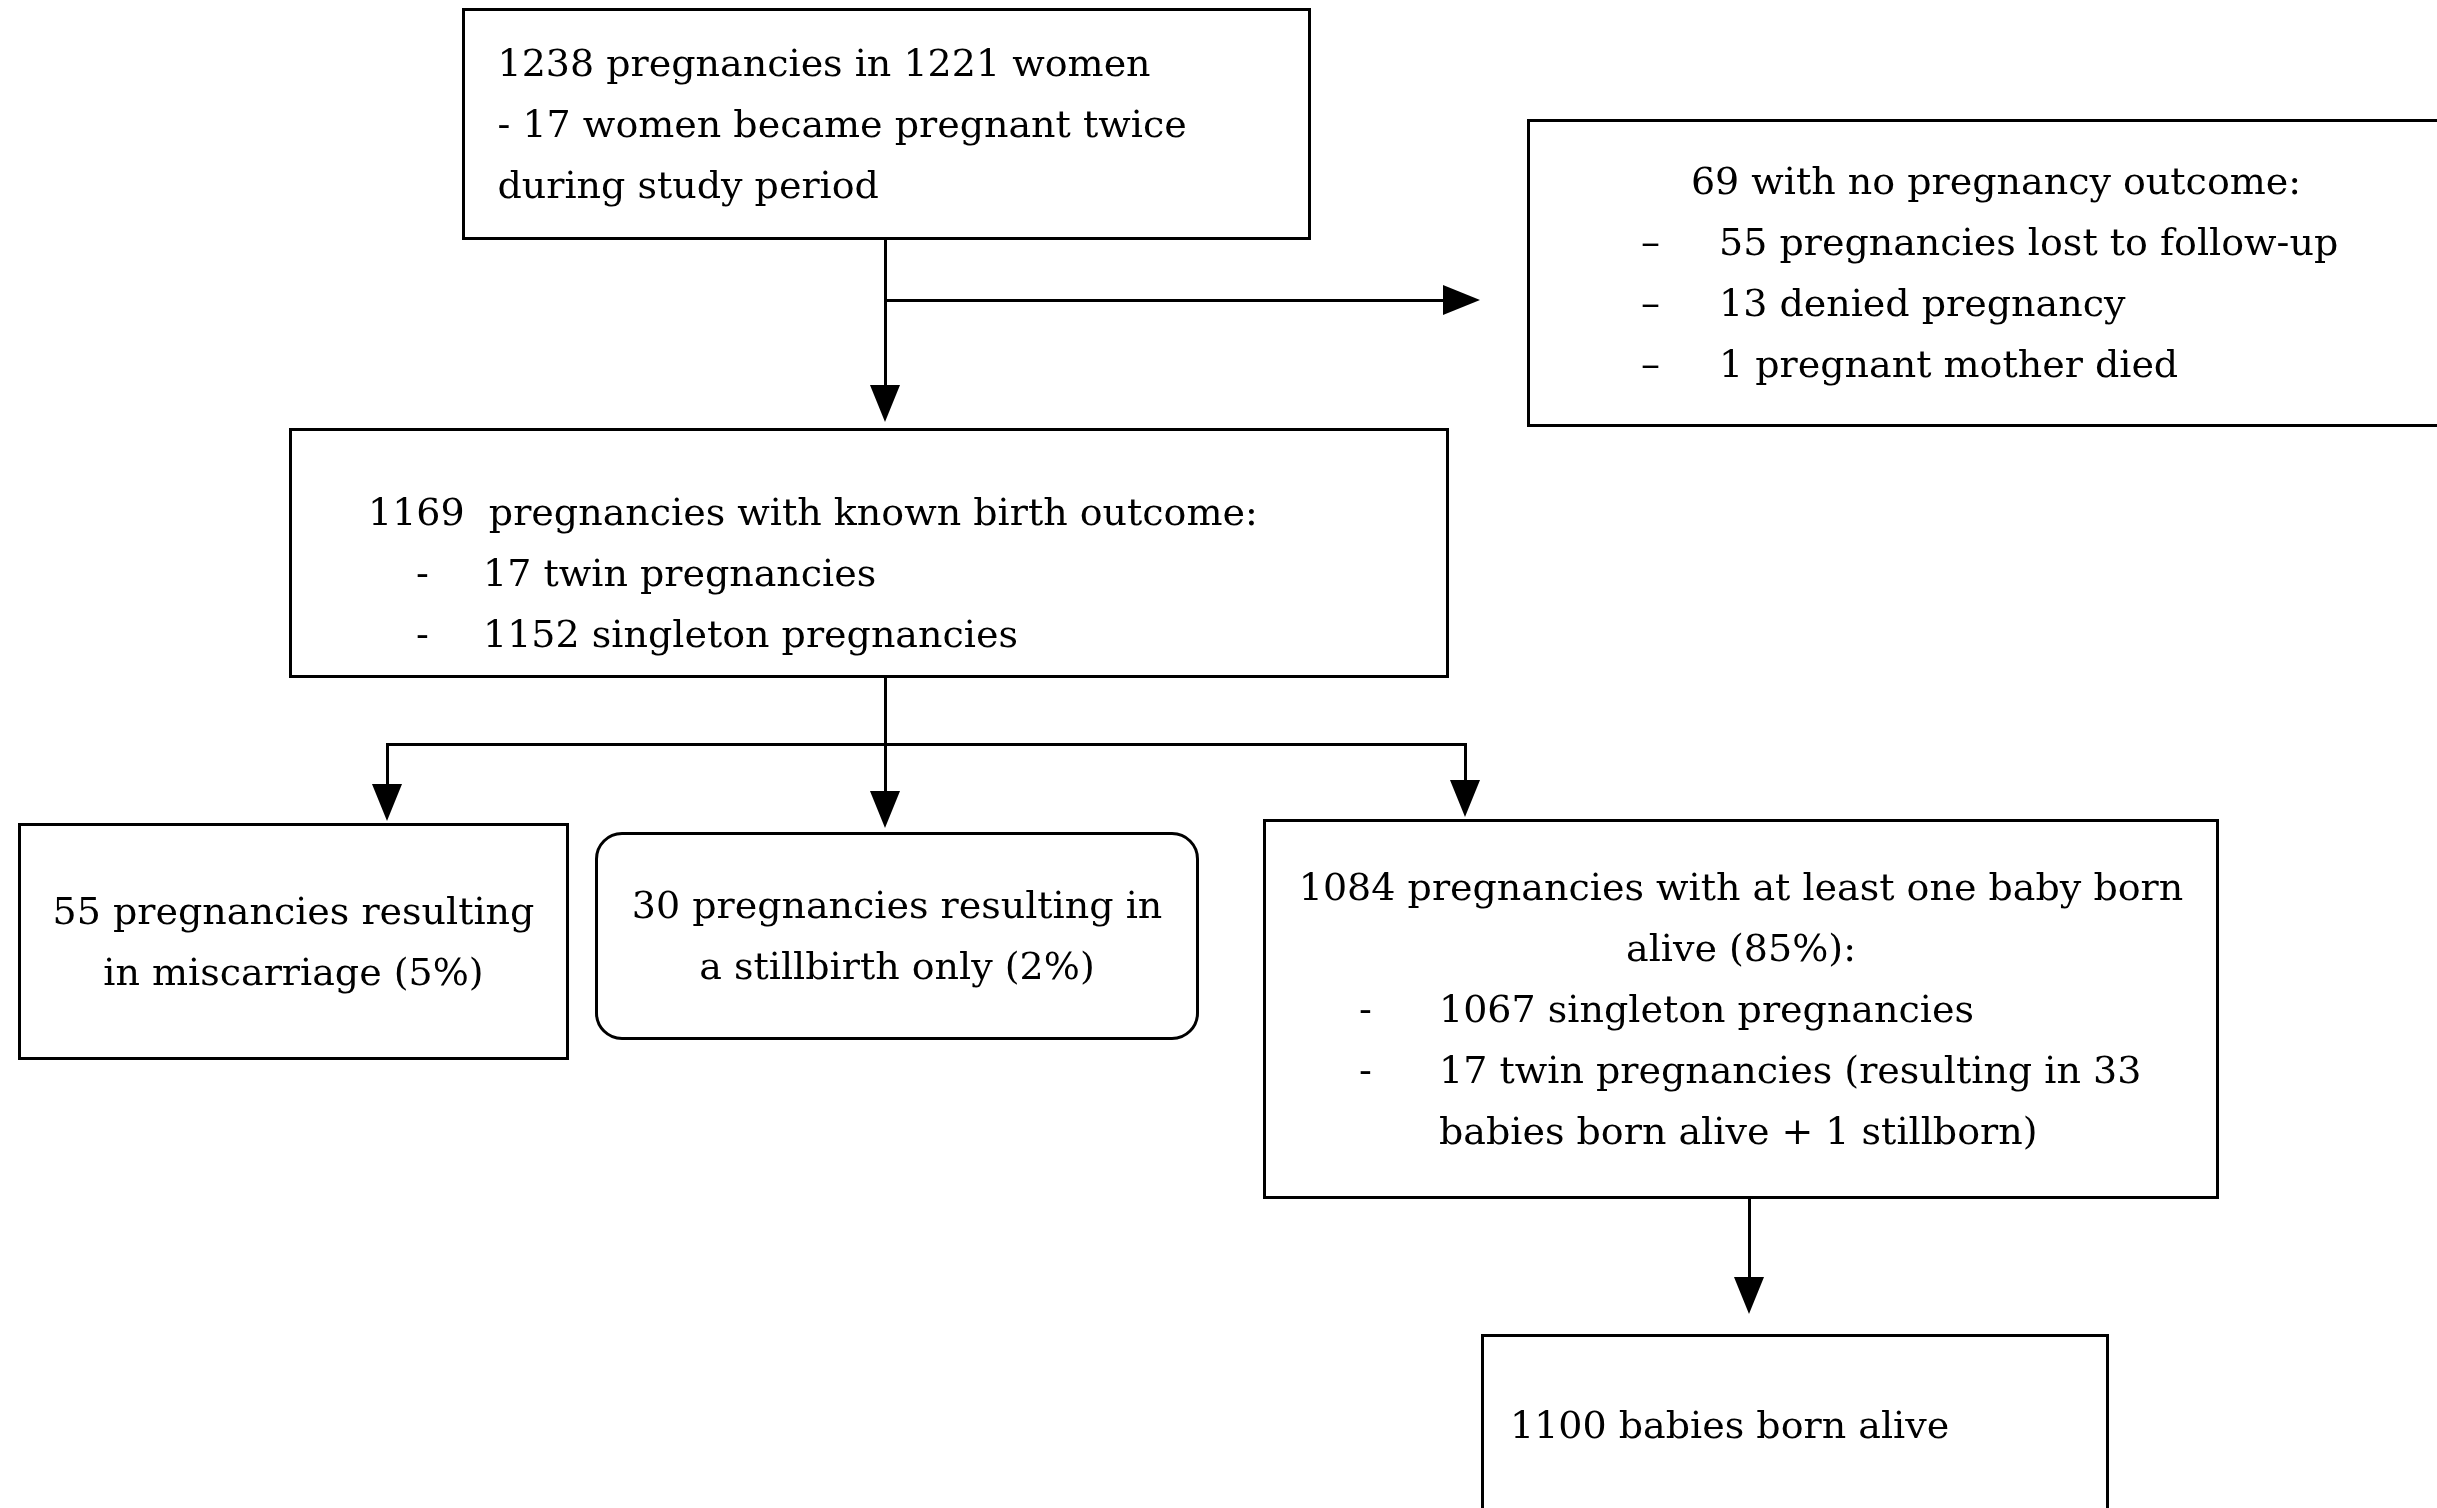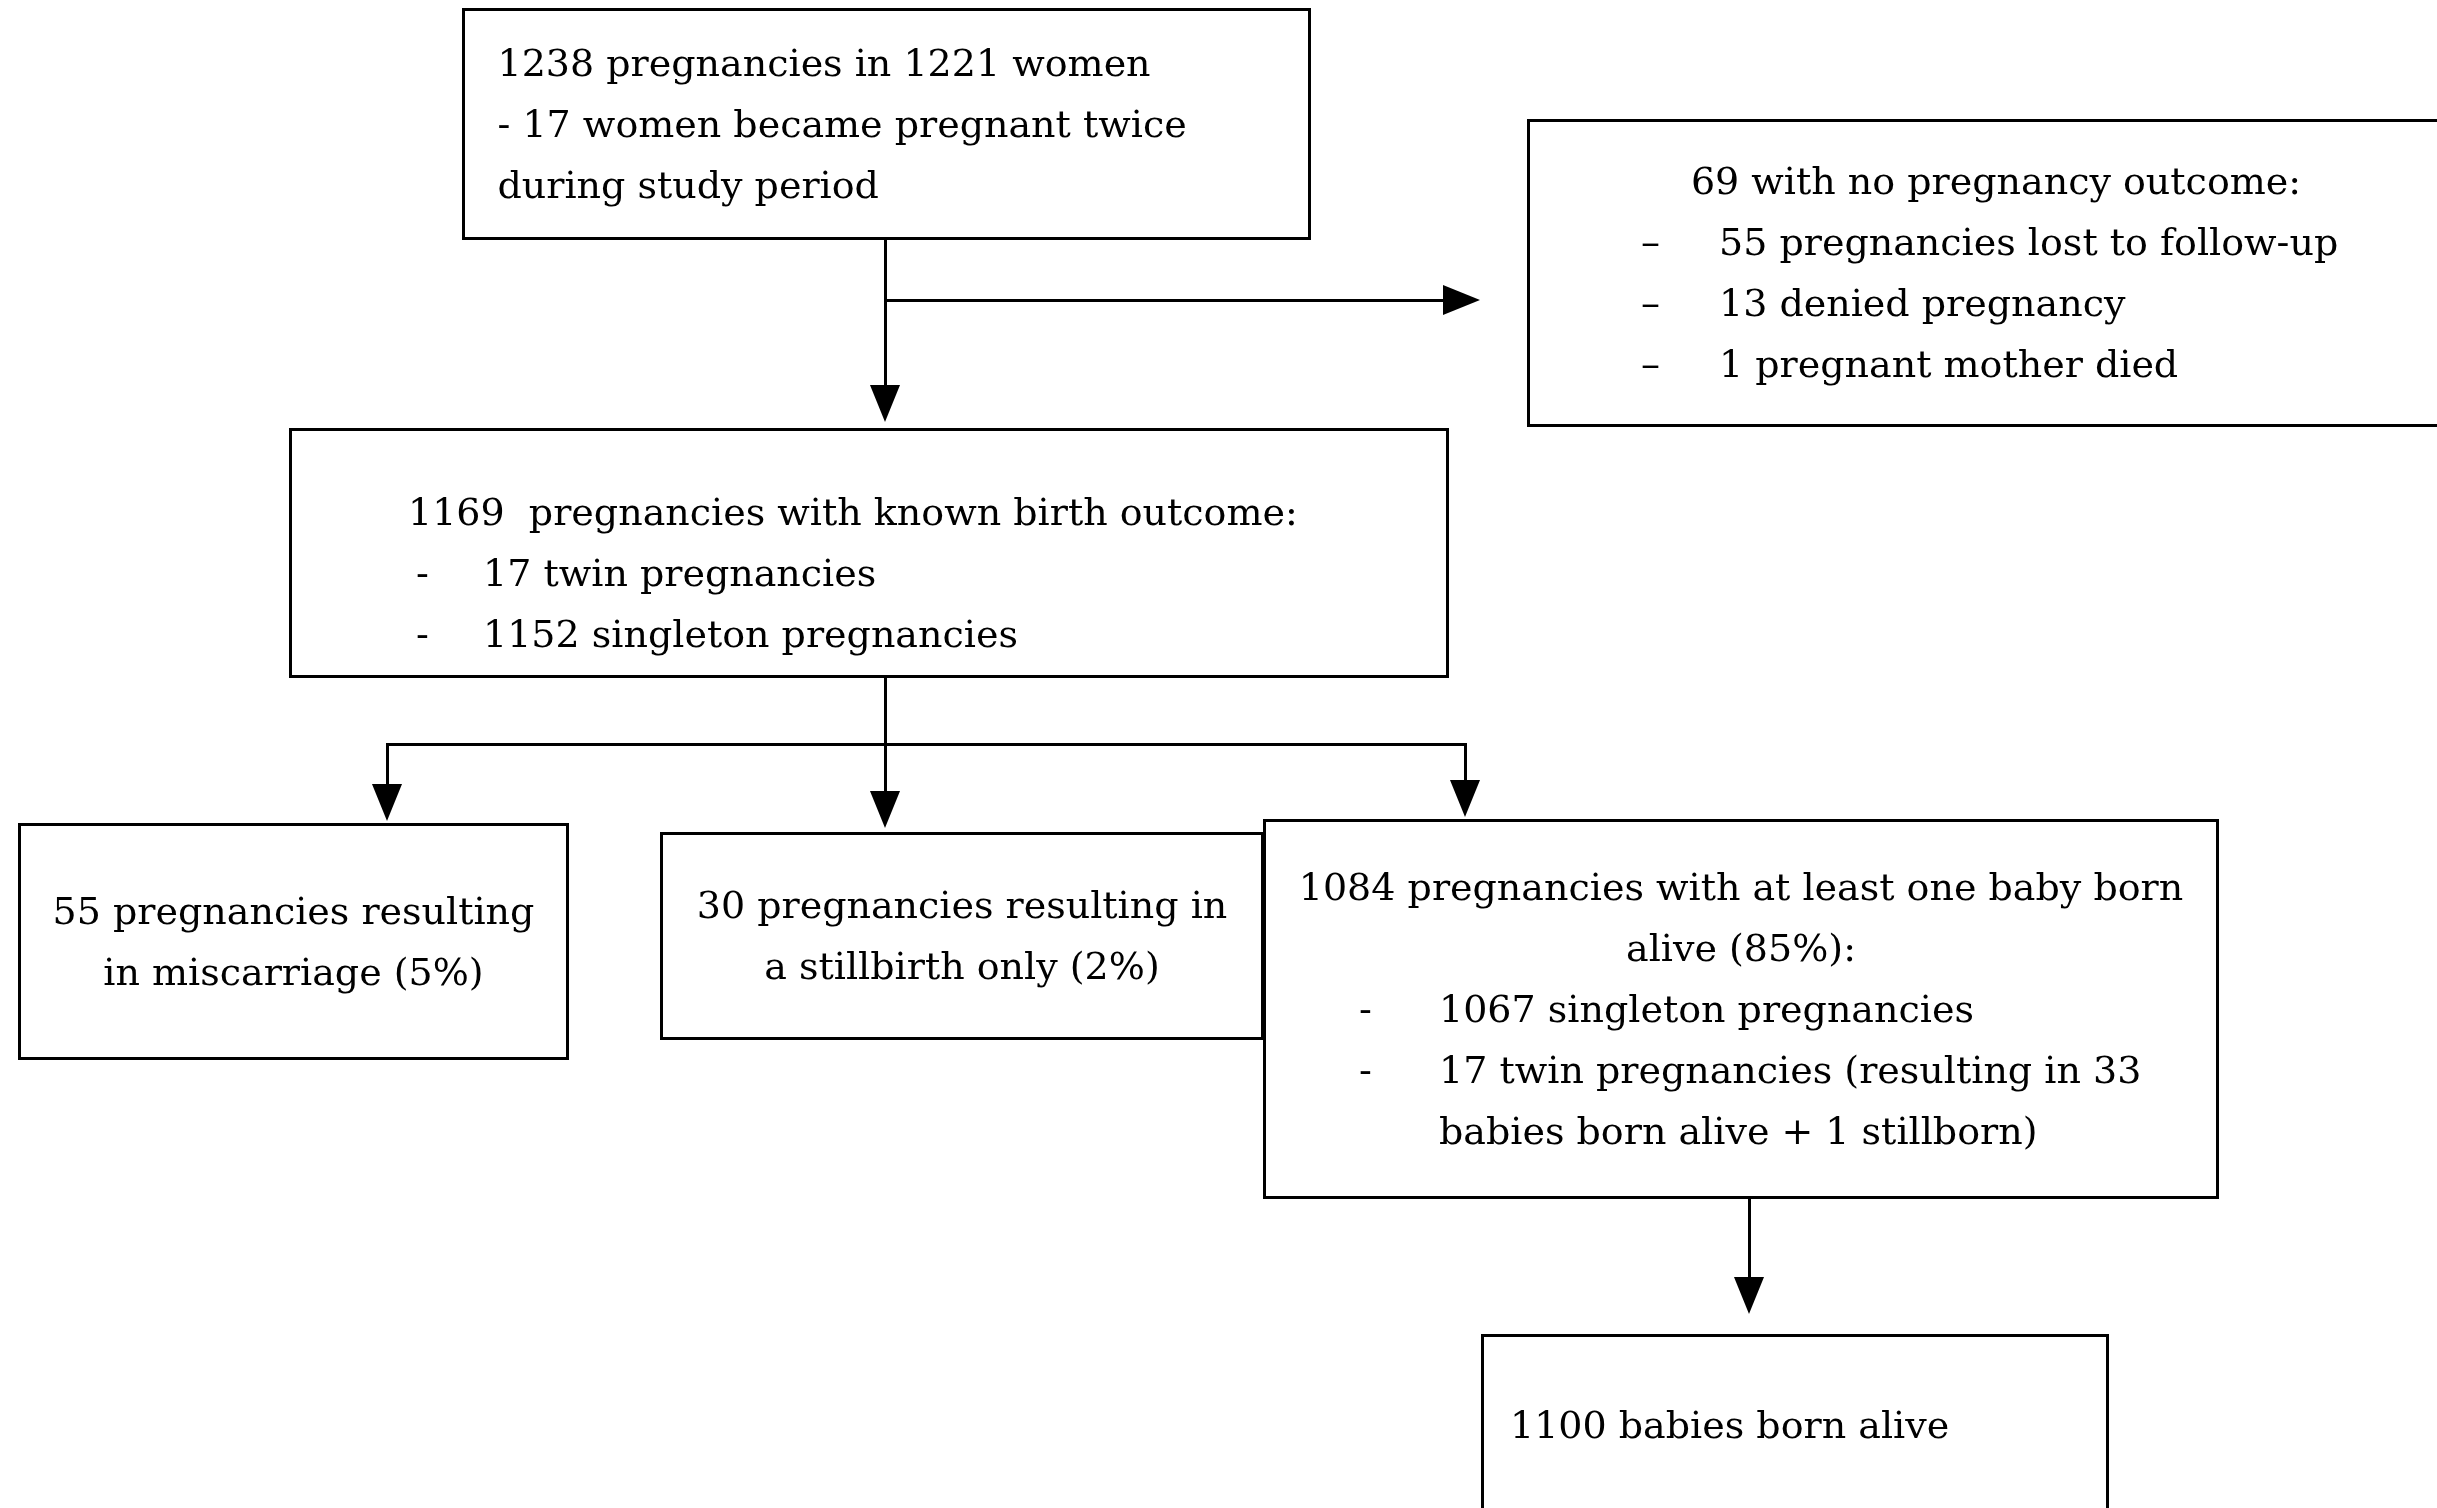--- a/index.html
+++ b/index.html
@@ -29,25 +29,25 @@
   .tline { white-space: nowrap; }
   .center { text-align: center; }
   .item { display: flex; white-space: nowrap; }
   .marker { flex: 0 0 auto; display: inline-block; }
   
   #box-enrolled { left: 462px; top: 8.3px; width: 849px; height: 232px; padding-left: 32.5px; }
   #box-no-outcome { left: 1485px; top: 119px; width: 938px; height: 308px; margin-left: 42px; }
   #box-no-outcome .item { padding-left: 111px; }
   #box-no-outcome .marker { width: 78px; }
   #box-known-outcome { left: 289px; top: 428px; width: 1160px; height: 250px; }
-  #box-known-outcome .heading { padding-left: 116px; white-space: nowrap; margin-top: 40px; }
+  #box-known-outcome .heading { padding-left: 76px; white-space: nowrap; margin-top: 40px; }
   #box-known-outcome .item { padding-left: 124px; }
   #box-known-outcome .marker { width: 67px; }
   #box-miscarriage { left: 18px; top: 823px; width: 551px; height: 237px; align-items: center; }
-  #box-stillbirth { left: 660px; top: 832px; width: 604px; height: 208px; }
+  #box-stillbirth { left: 595px; top: 832px; width: 604px; height: 208px; border-radius: 27px; }
   #box-live-birth { left: 1263px; top: 819px; width: 956px; height: 380px; }
   #box-live-birth .item { padding-left: 93px; }
   #box-live-birth .marker { width: 80px; }
   #box-babies-alive { left: 1481px; top: 1318px; width: 628px; height: 182px; padding-left: 26px; margin-top: 16px; }
   
   .cline {
     position: absolute;
     background: #000000;
   }
   .arr-down {

